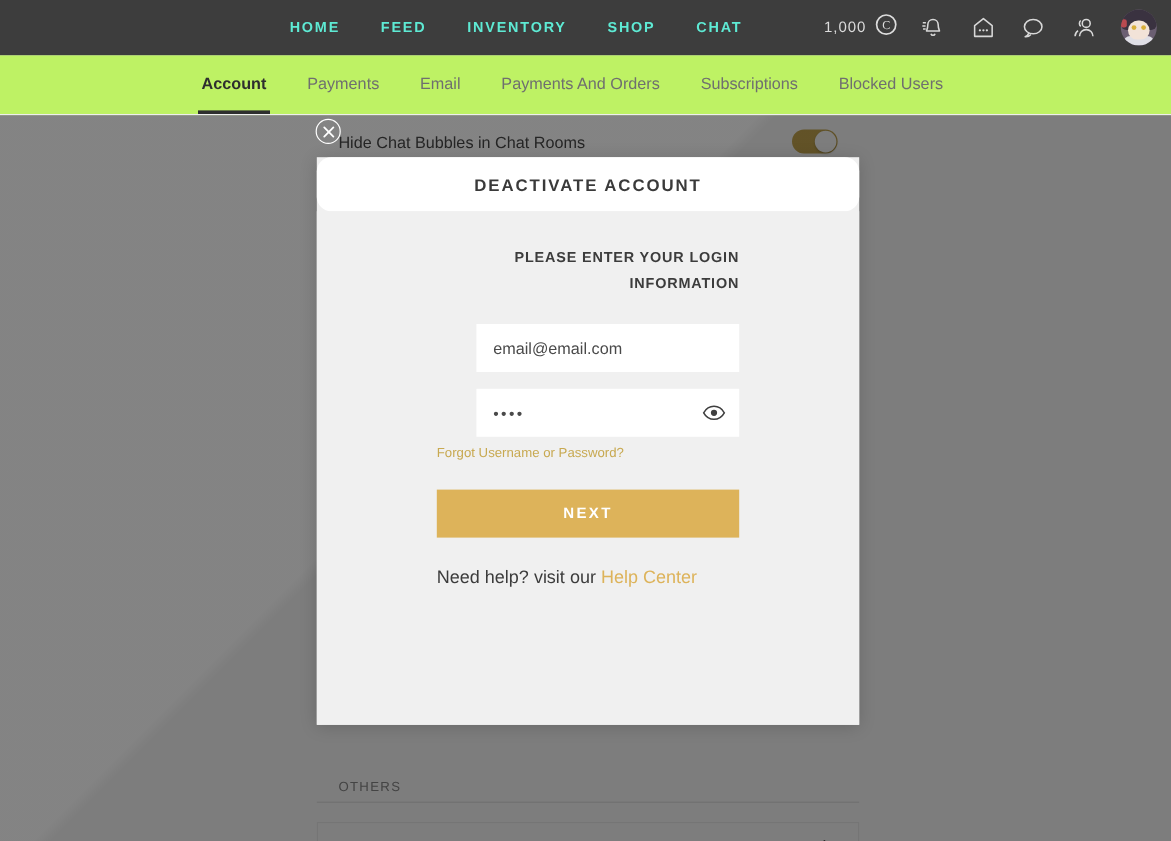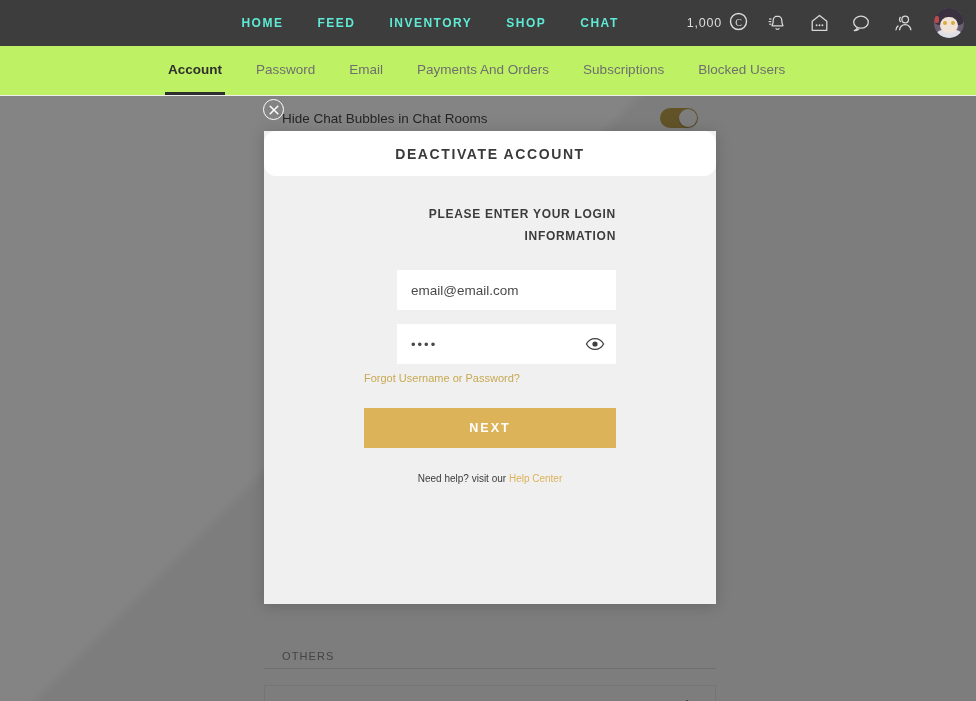--- a/index.html
+++ b/index.html
@@ -343,22 +343,22 @@
     background: #ddb35a;
     border: none;
     color: #ffffff;
     font-size: 12.5px;
     font-weight: bold;
     letter-spacing: 2px;
     cursor: pointer;
     font-family: "Liberation Sans", sans-serif;
   }
   .help-text {
-    text-align: center;
-    font-size: 10px;
+    text-align: left;
+    font-size: 15px;
     color: #3c3c3c;
     margin-top: 25px;
   }
   .help-link {
     color: #ddb35a;
     text-decoration: none;
     cursor: pointer;
   }
 </style>
 </head>
@@ -429,21 +429,21 @@
         <div class="av-eyeL"></div>
         <div class="av-eyeR"></div>
         <div class="av-accent"></div>
       </div>
 
     </div>
   </div>
 
   <div class="tabbar">
     <div class="tab active">Account</div>
-    <div class="tab">Password</div>
+    <div class="tab">Payments</div>
     <div class="tab">Email</div>
     <div class="tab">Payments And Orders</div>
     <div class="tab">Subscriptions</div>
     <div class="tab">Blocked Users</div>
   </div>
 
   <div class="page">
     <div class="content-col">
 
       <div class="setting-row">

